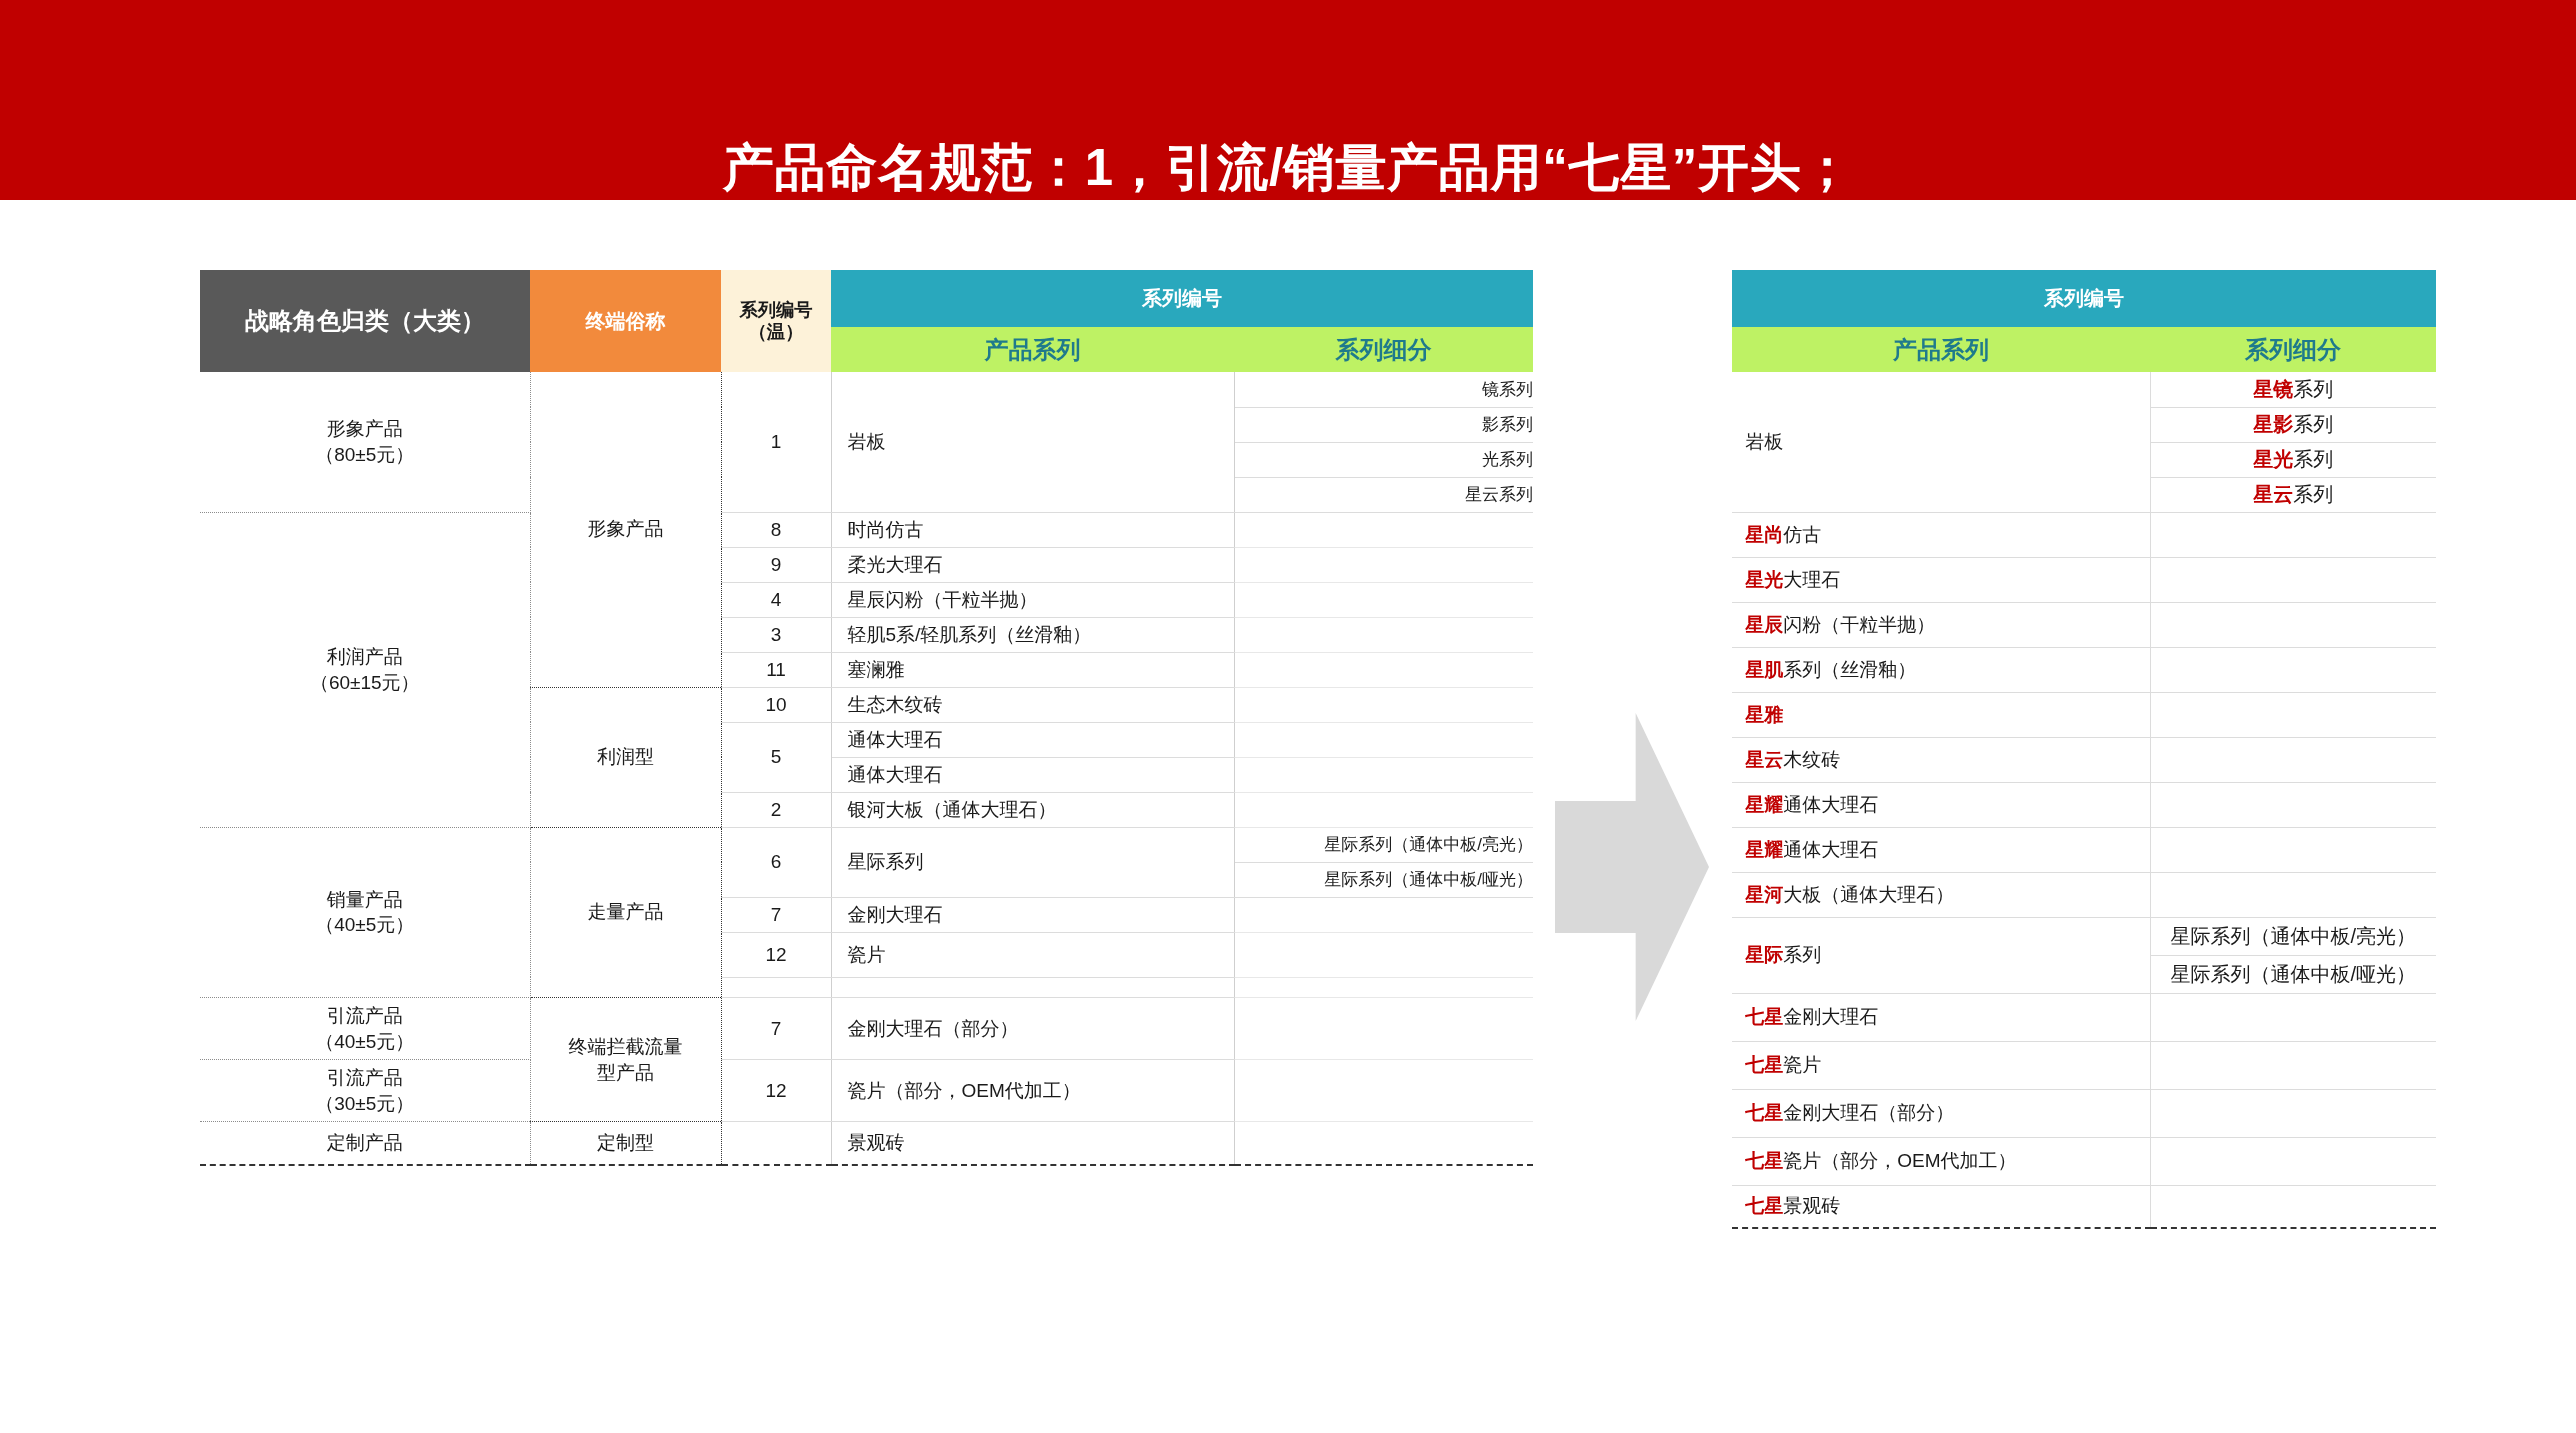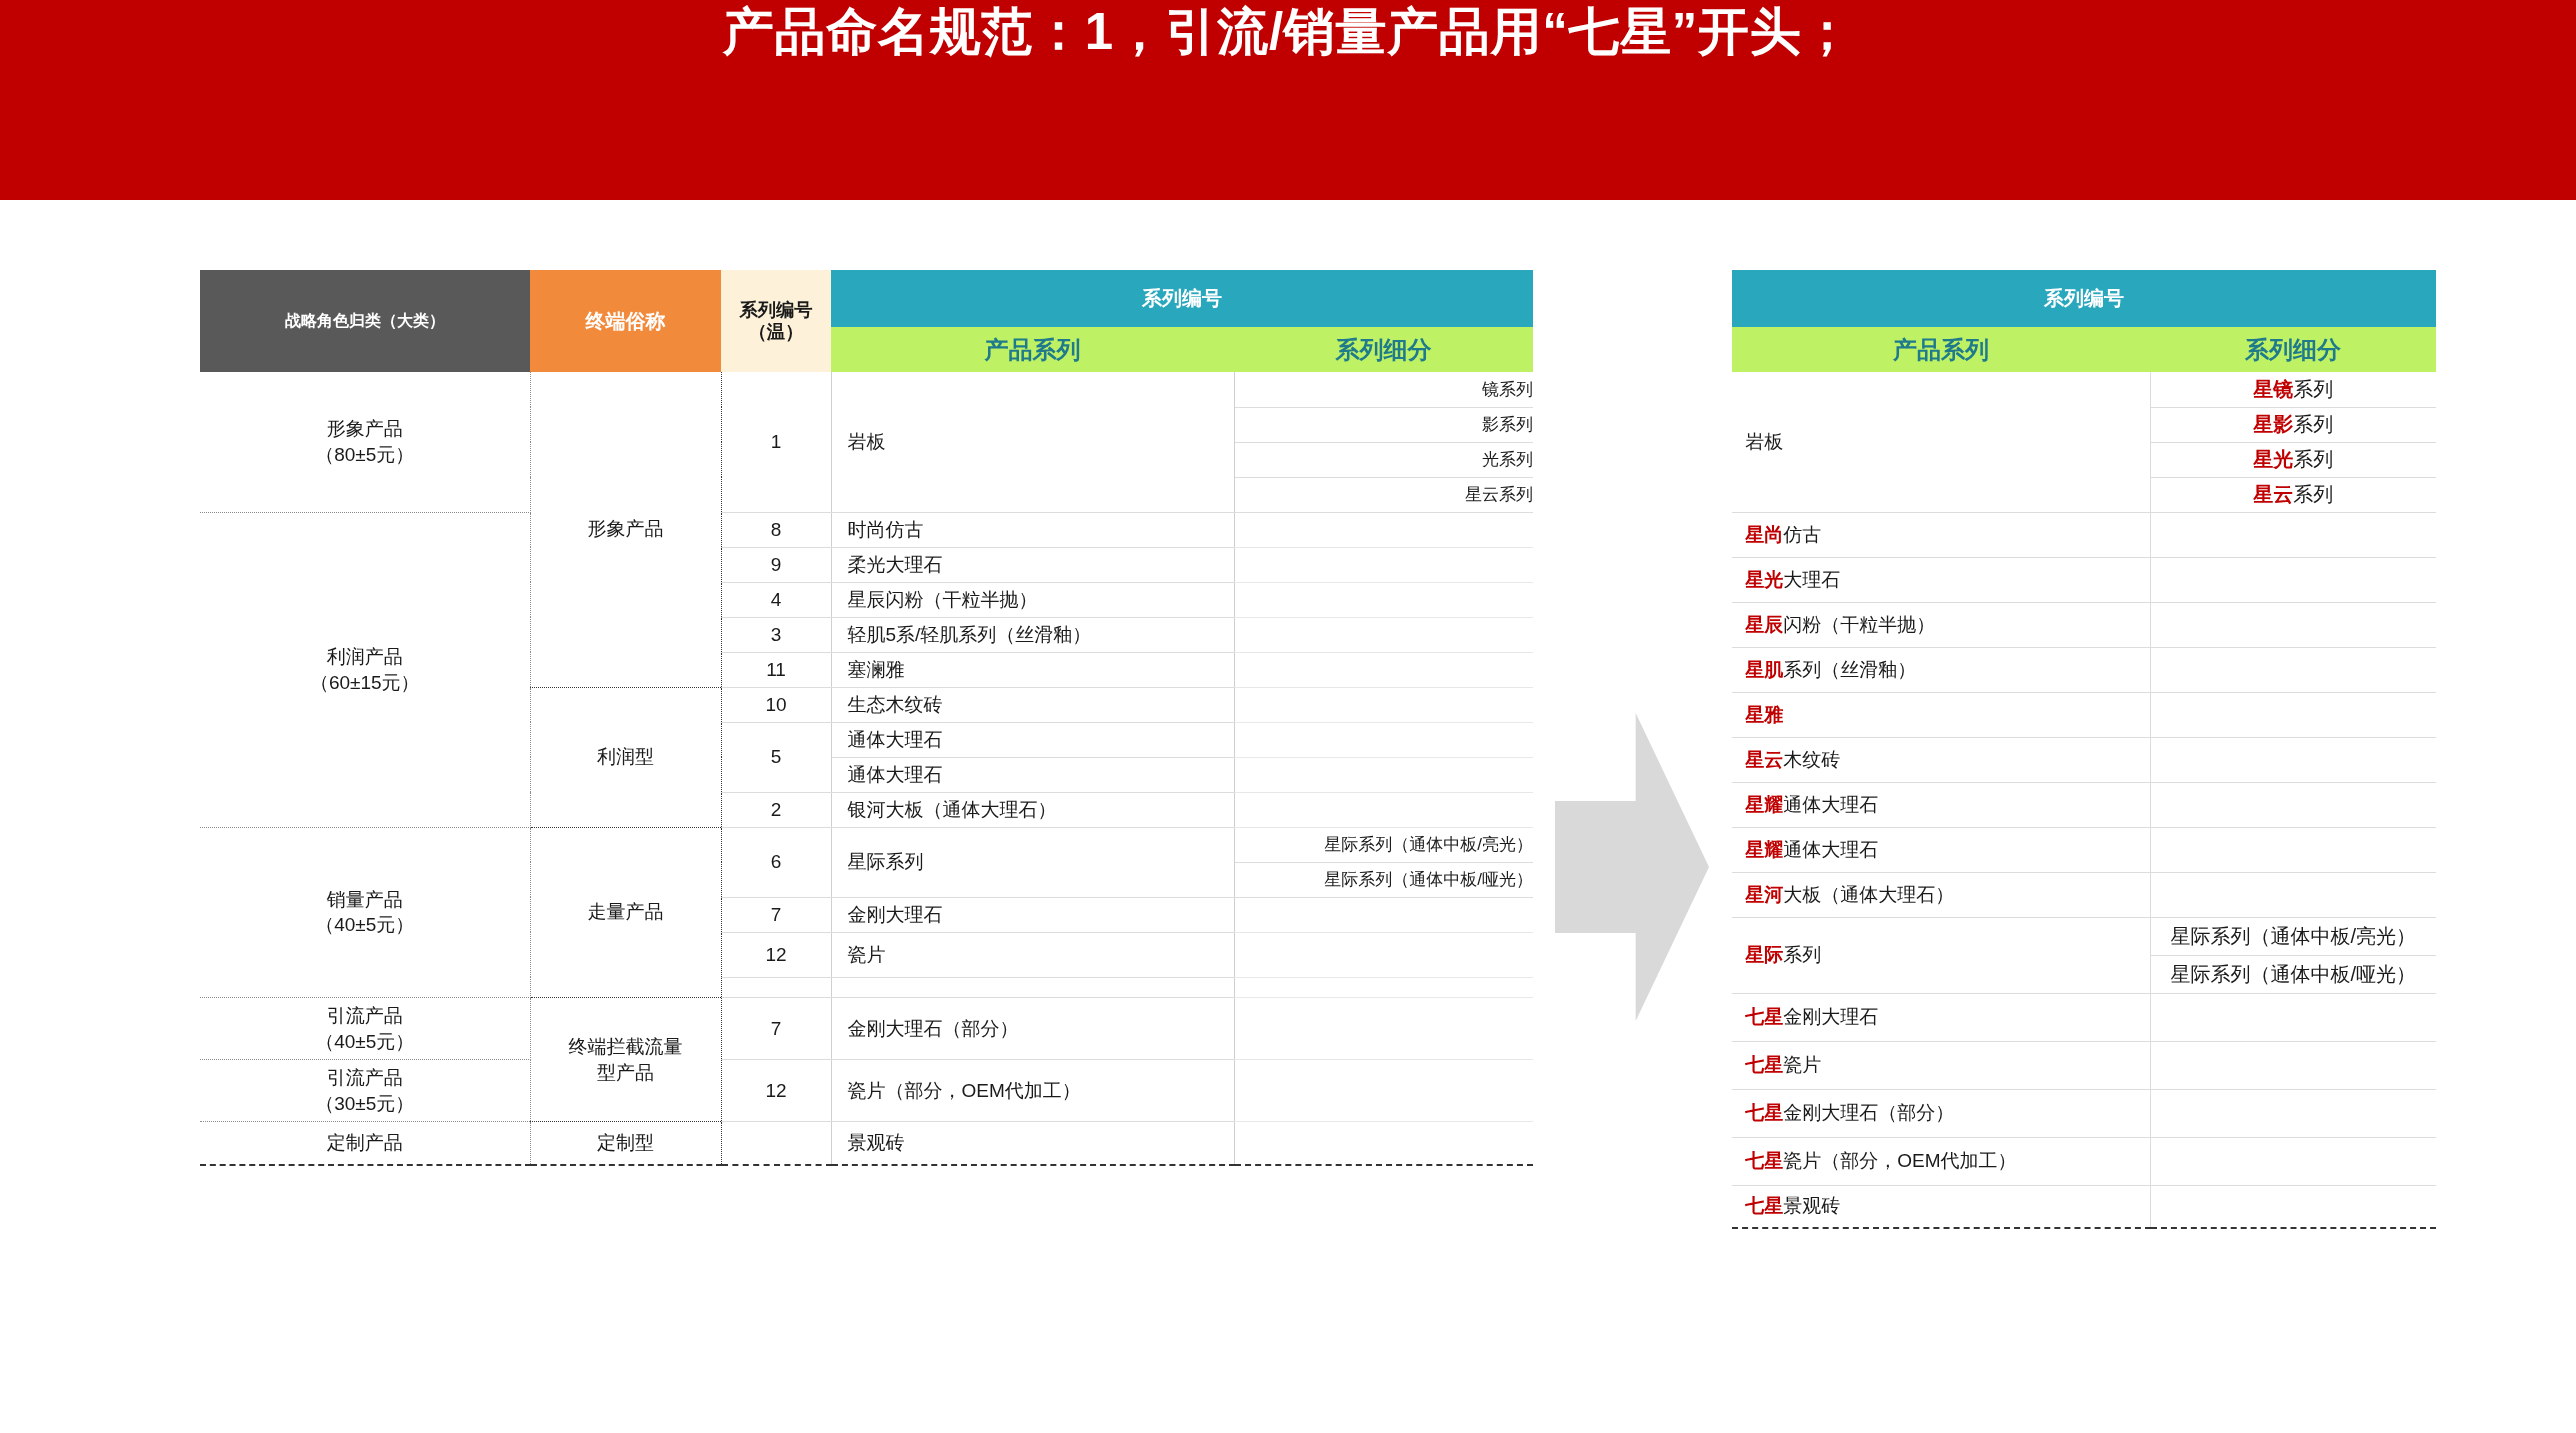--- a/index.html
+++ b/index.html
@@ -16,21 +16,21 @@
     background: #ffffff;
   }
 
   
   .banner {
     position: absolute;
     left: 0; top: 0;
     width: 2576px; height: 200px;
     background: #c00000;
     display: flex; flex-direction: column;
-    align-items: center; justify-content: flex-start;
+    align-items: center; justify-content: flex-end;
   }
   .banner-line {
     color: #ffffff;
     font-size: 51px;
     font-weight: bold;
     line-height: 1.25;
     letter-spacing: 0.7px;
     white-space: nowrap;
   }
 
@@ -64,21 +64,21 @@
     padding: 0;
     vertical-align: middle;
     font-weight: normal;
   }
 
   
   .hd-dark {
     background: #595959;
     color: #ffffff;
     font-weight: bold;
-    font-size: 16px;
+    font-size: 24px;
     text-align: center;
   }
   .hd-orange {
     background: #f28a3c;
     color: #ffffff;
     font-weight: bold;
     font-size: 20px;
     text-align: center;
   }
   .hd-cream {

